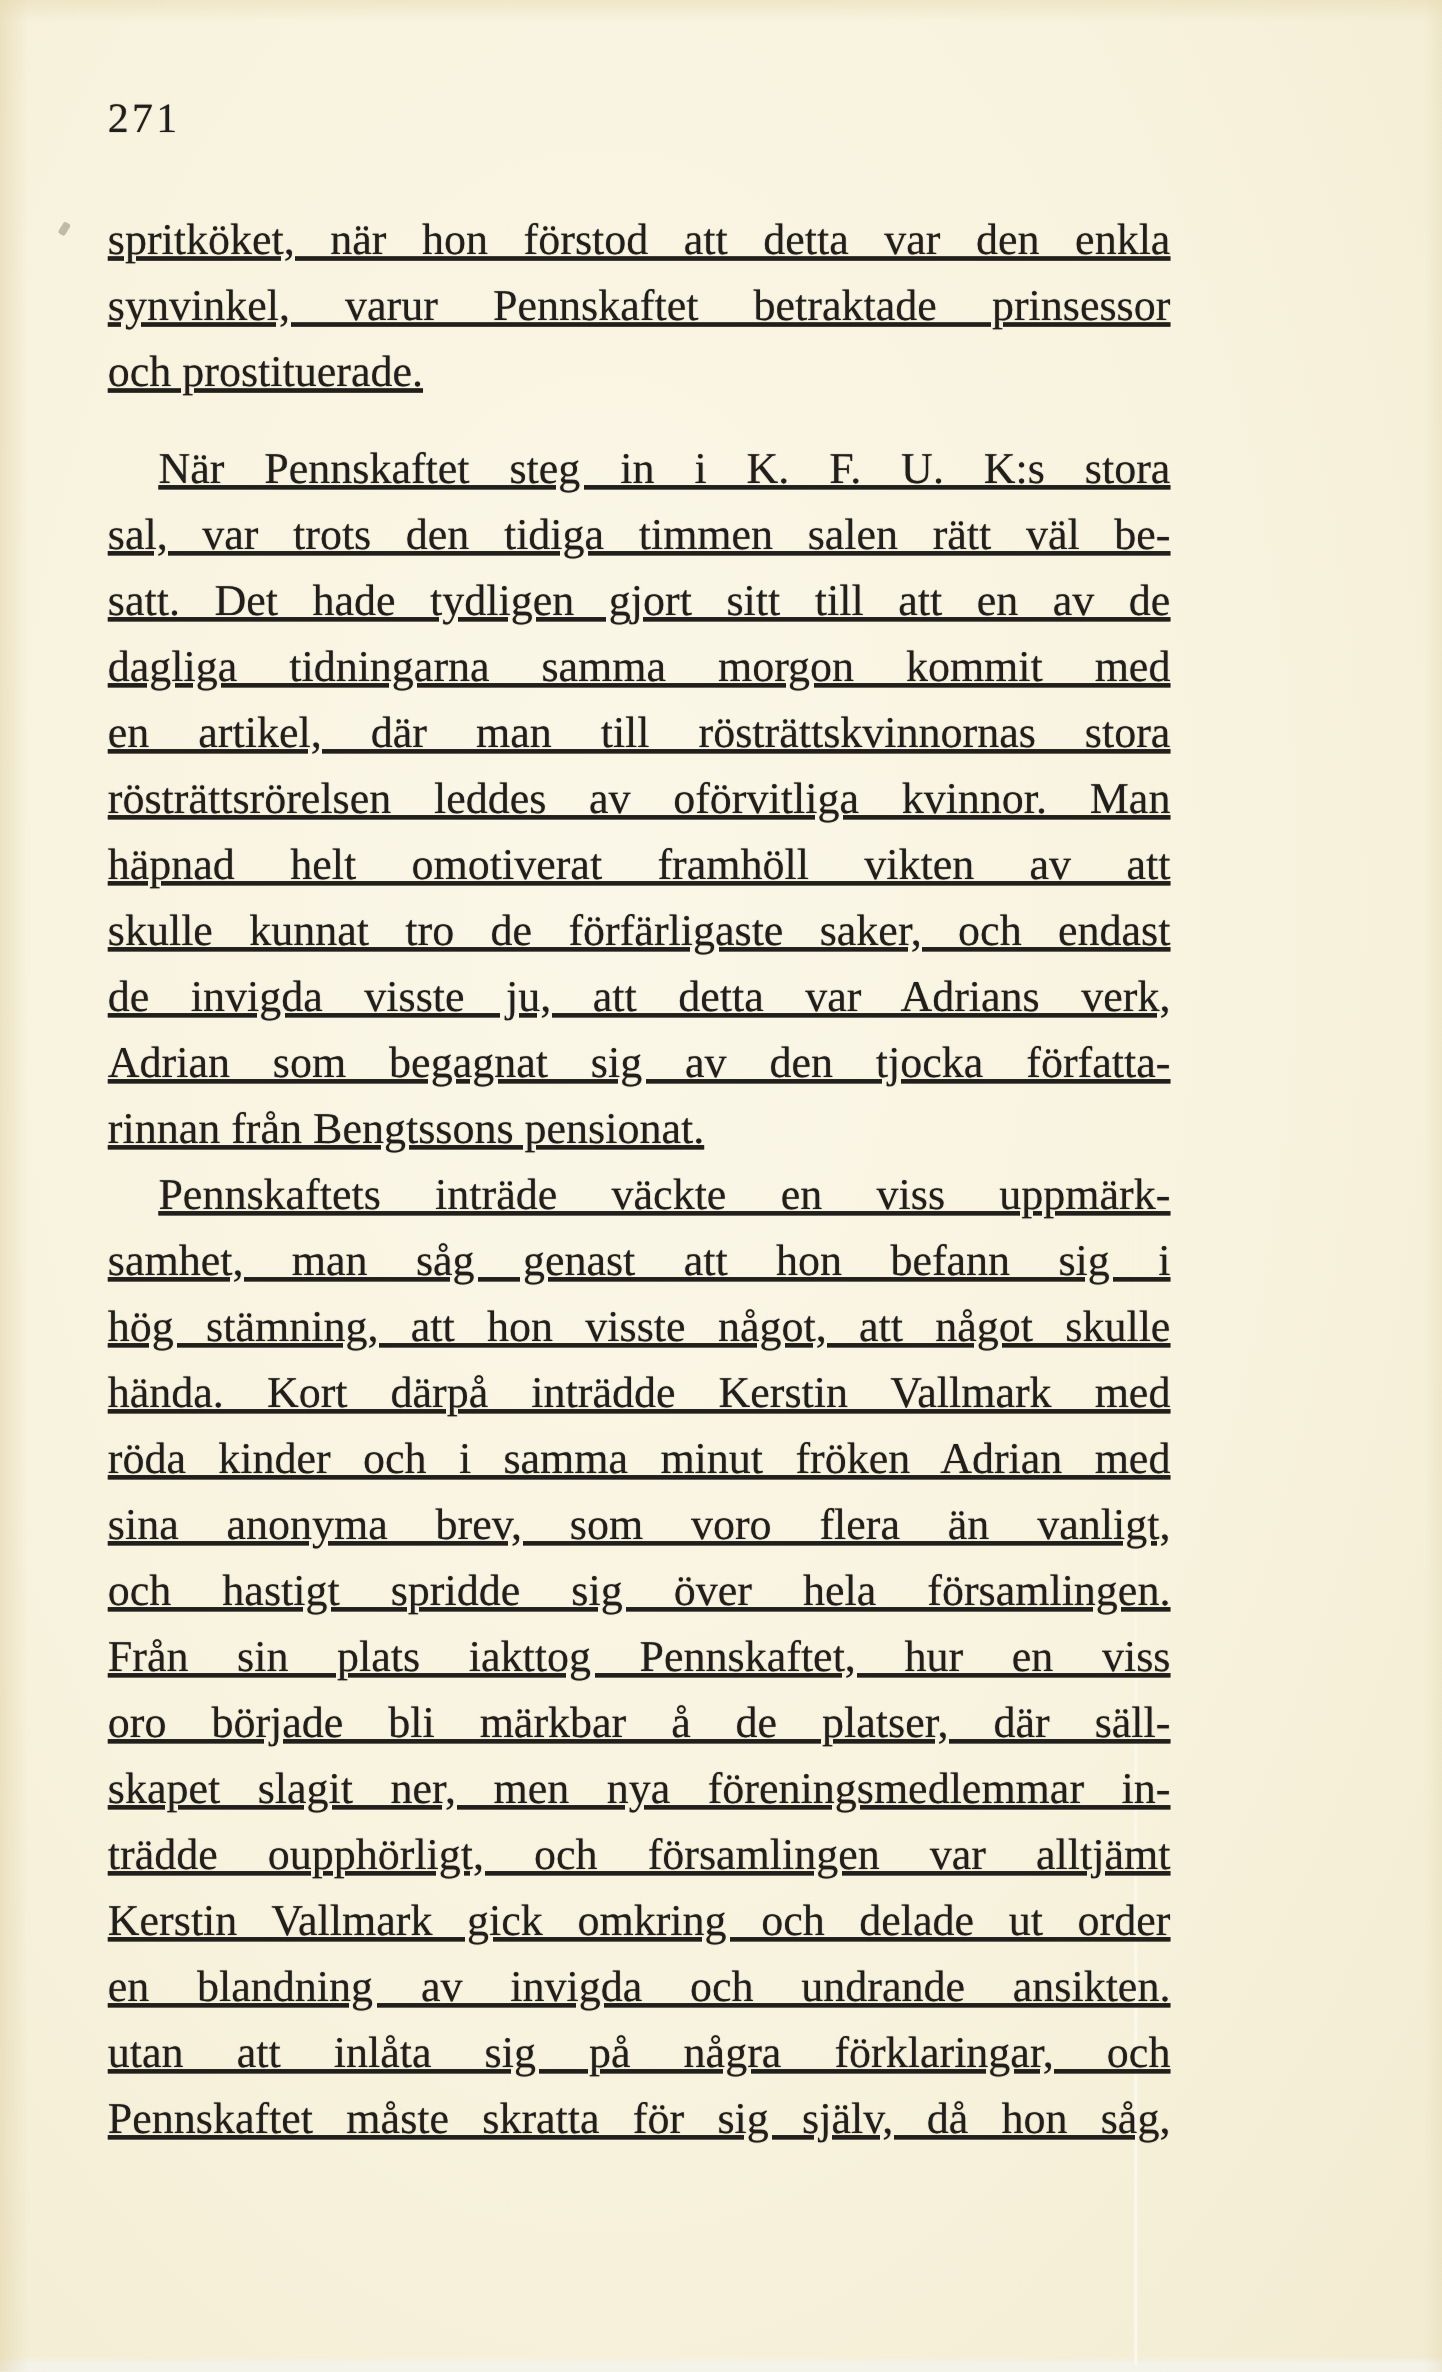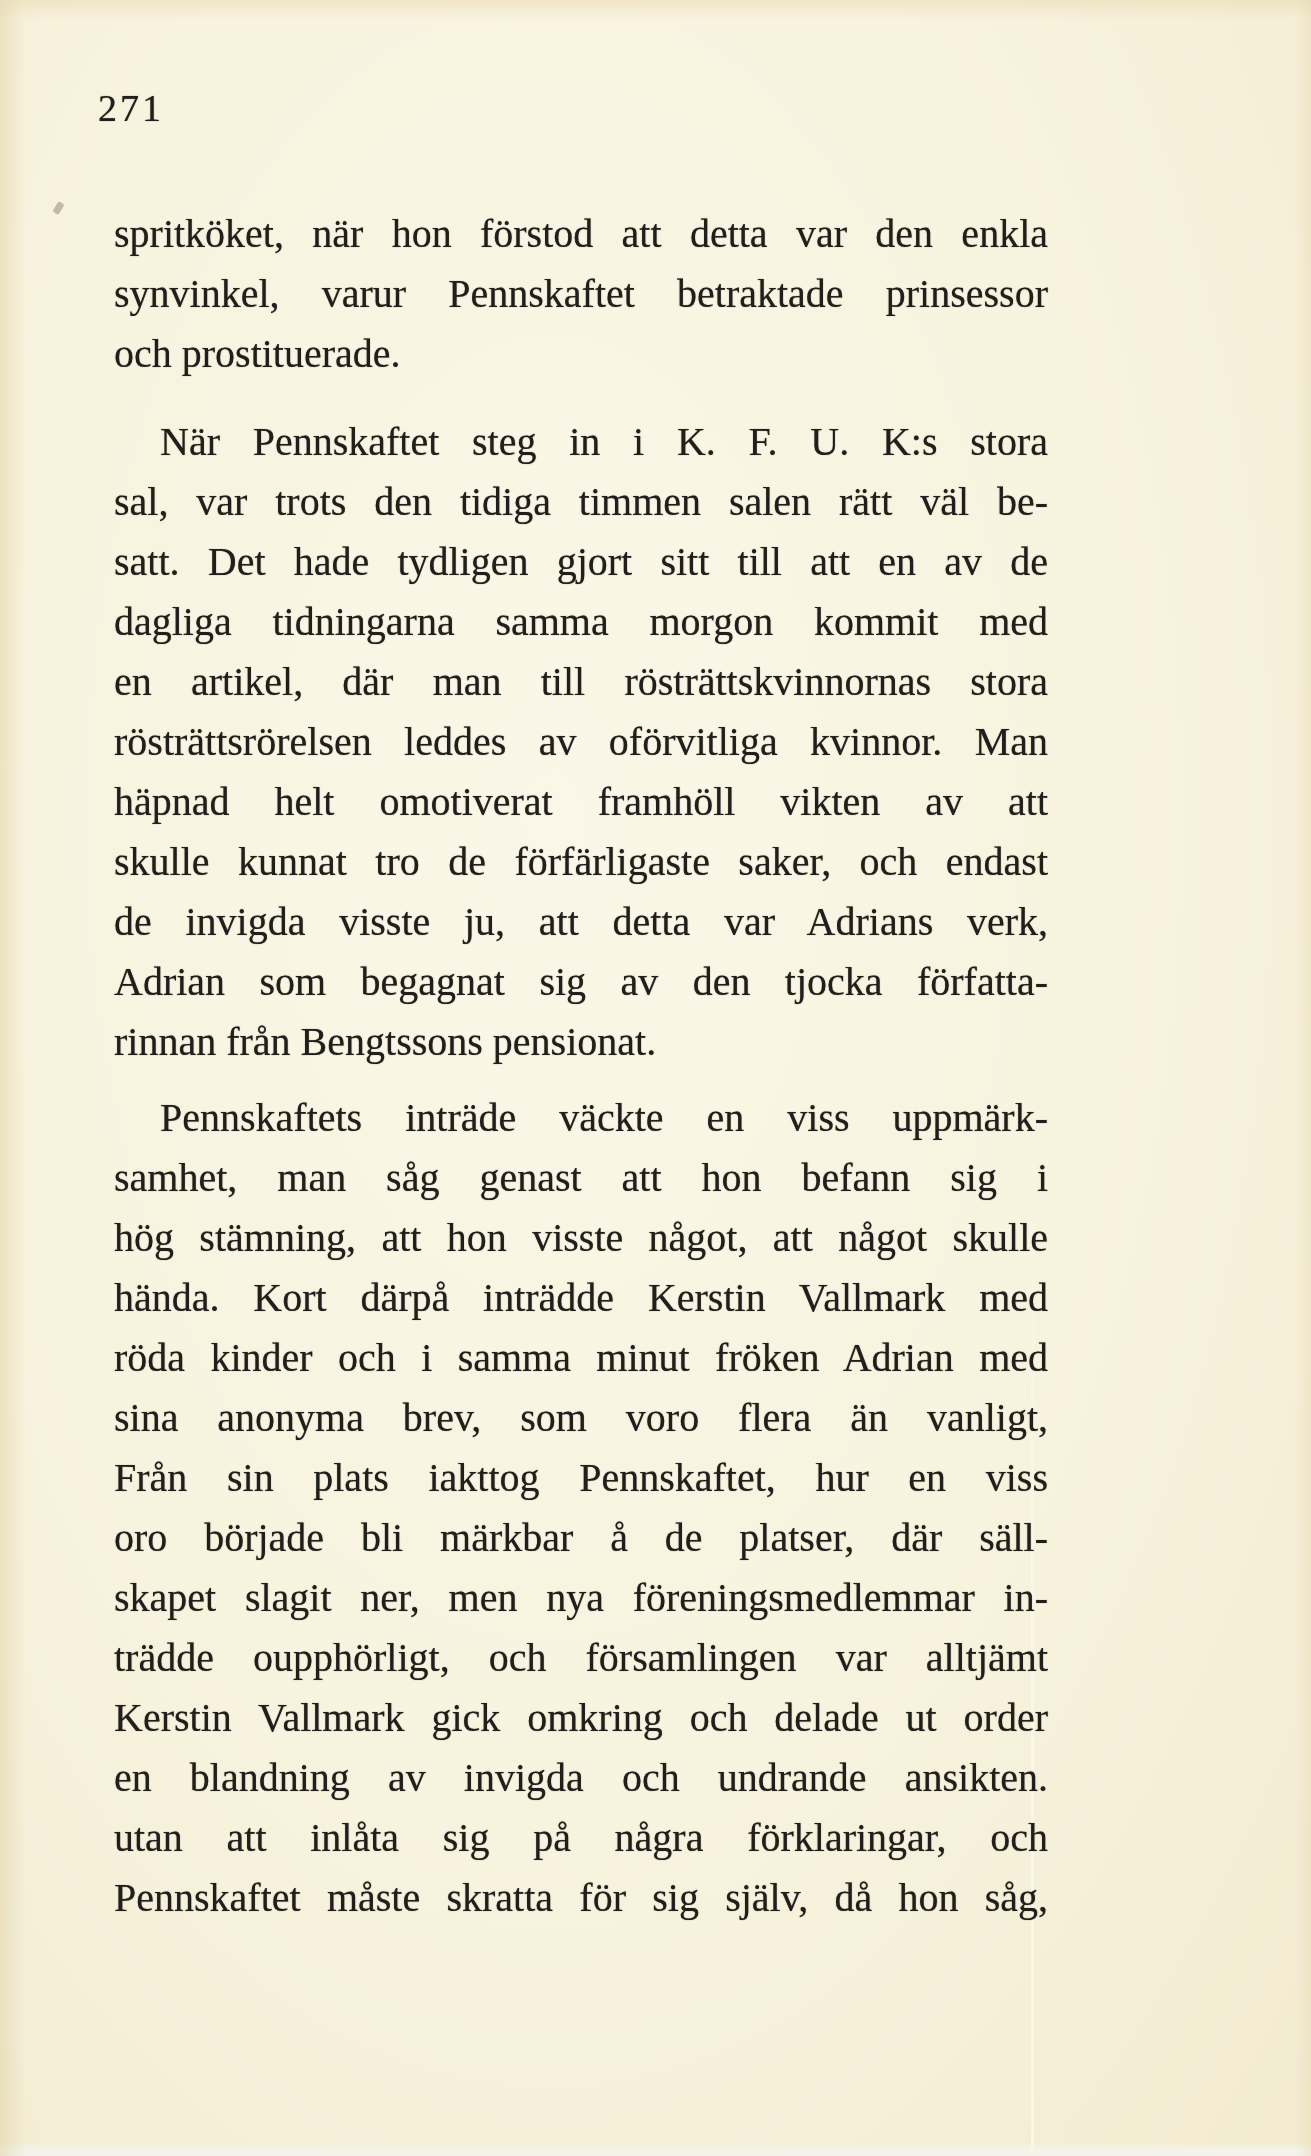--- a/index.html
+++ b/index.html
@@ -24,21 +24,21 @@
     text-align:left;
     font-size:38px; line-height:44px;
     letter-spacing:3px;
     text-shadow:0 0 1px rgba(30,28,24,0.75);
   }
   .textblock {
     position:absolute; top:188px; left:98px; width:966px;
     font-size:40px; line-height:60px;
     text-shadow:0 0 1px rgba(30,28,24,0.65);
   }
-  .para { margin:16px; }
+  .para { margin:0;text-decoration:underline; }
   .para.gap { margin-top:28px; }
   .line {
     text-align:justify;
     text-align-last:justify;
   }
   .line.end { text-align-last:left; }
   .line.ind { text-indent:46px; }
   .speck {
     position:absolute; left:55px; top:202px;
     width:7px; height:12px;
@@ -84,20 +84,21 @@
       <div class="line end">rinnan från Bengtssons pensionat.</div>
     </div>
 
     <div class="para">
       <div class="line j ind">Pennskaftets inträde väckte en viss uppmärk-</div>
       <div class="line j">samhet, man såg genast att hon befann sig i</div>
       <div class="line j">hög stämning, att hon visste något, att något skulle</div>
       <div class="line j">hända. Kort därpå inträdde Kerstin Vallmark med</div>
       <div class="line j">röda kinder och i samma minut fröken Adrian med</div>
       <div class="line j">sina anonyma brev, som voro flera än vanligt,</div>
+      <div class="line j">och hastigt spridde sig över hela församlingen.</div>
       <div class="line j">Från sin plats iakttog Pennskaftet, hur en viss</div>
       <div class="line j">oro började bli märkbar å de platser, där säll-</div>
       <div class="line j">skapet slagit ner, men nya föreningsmedlemmar in-</div>
       <div class="line j">trädde oupphörligt, och församlingen var alltjämt</div>
       <div class="line j">Kerstin Vallmark gick omkring och delade ut order</div>
       <div class="line j">en blandning av invigda och undrande ansikten.</div>
       <div class="line j">utan att inlåta sig på några förklaringar, och</div>
       <div class="line j">Pennskaftet måste skratta för sig själv, då hon såg,</div>
     </div>
 

